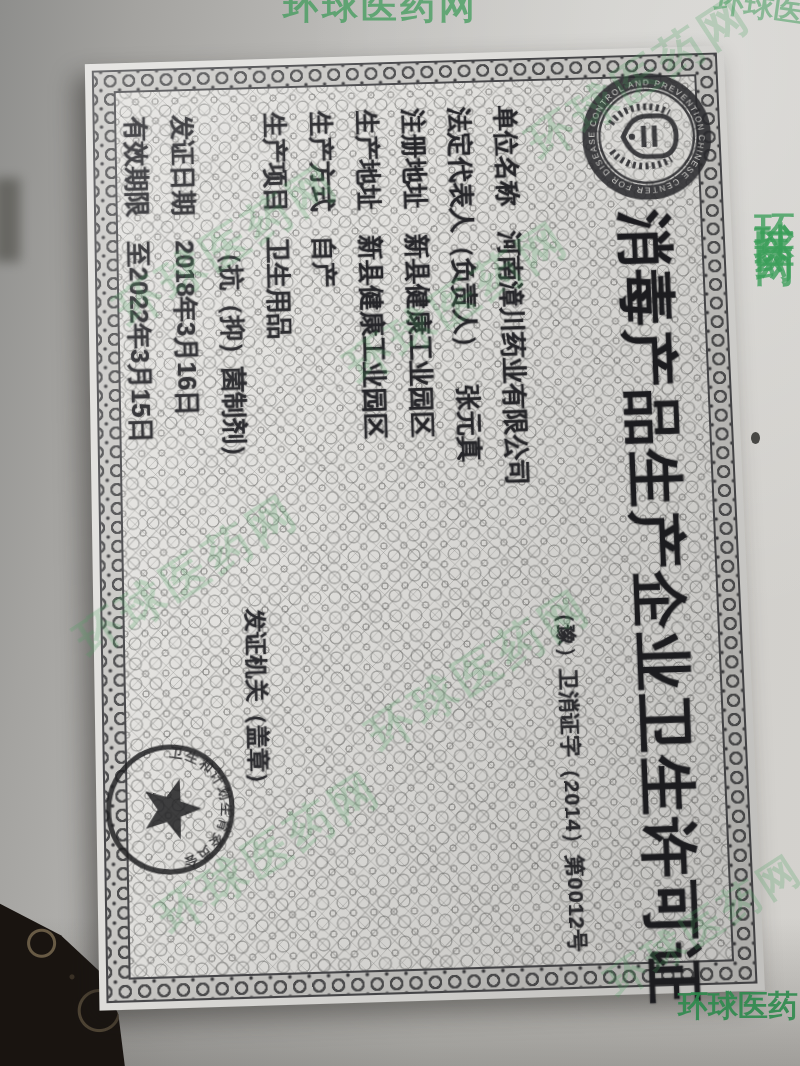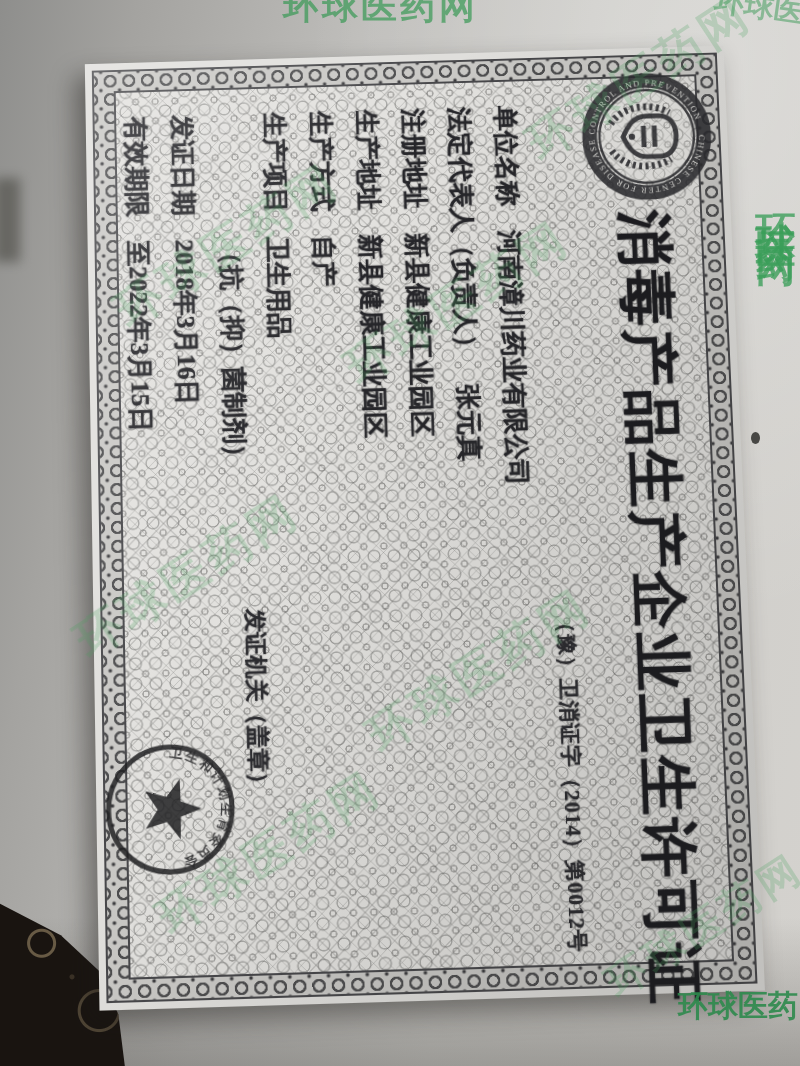--- a/index.html
+++ b/index.html
@@ -1,18 +1,18 @@
 <!DOCTYPE html>
 <html><head>
 <meta charset="utf-8">
 <style>
   html,body{margin:0;padding:0;background:#777;}
   .photo{
     position:relative;width:800px;height:1066px;overflow:hidden;
-    font-family:Liberation Serif, serif;
+    font-family:Liberation Sans, sans-serif;
   }
   .wall{
     position:absolute;inset:0;
     background:
       radial-gradient(ellipse at 88% 6%, rgba(255,255,255,.25), rgba(255,255,255,0) 40%),
       linear-gradient(to bottom, rgba(0,0,0,0) 86%, rgba(40,38,34,.30) 100%),
       linear-gradient(100deg,#8e8e8c 0%,#a4a3a0 14%,#bfbebb 38%,#cdccc8 62%,#d4d2ce 100%);
   }
   .smudge{position:absolute;left:-6px;top:178px;width:26px;height:84px;background:#54534e;filter:blur(6px);opacity:.7;}
   .speck{position:absolute;left:751px;top:432px;width:9px;height:12px;background:#2f2f2b;border-radius:50%;opacity:.85;}

